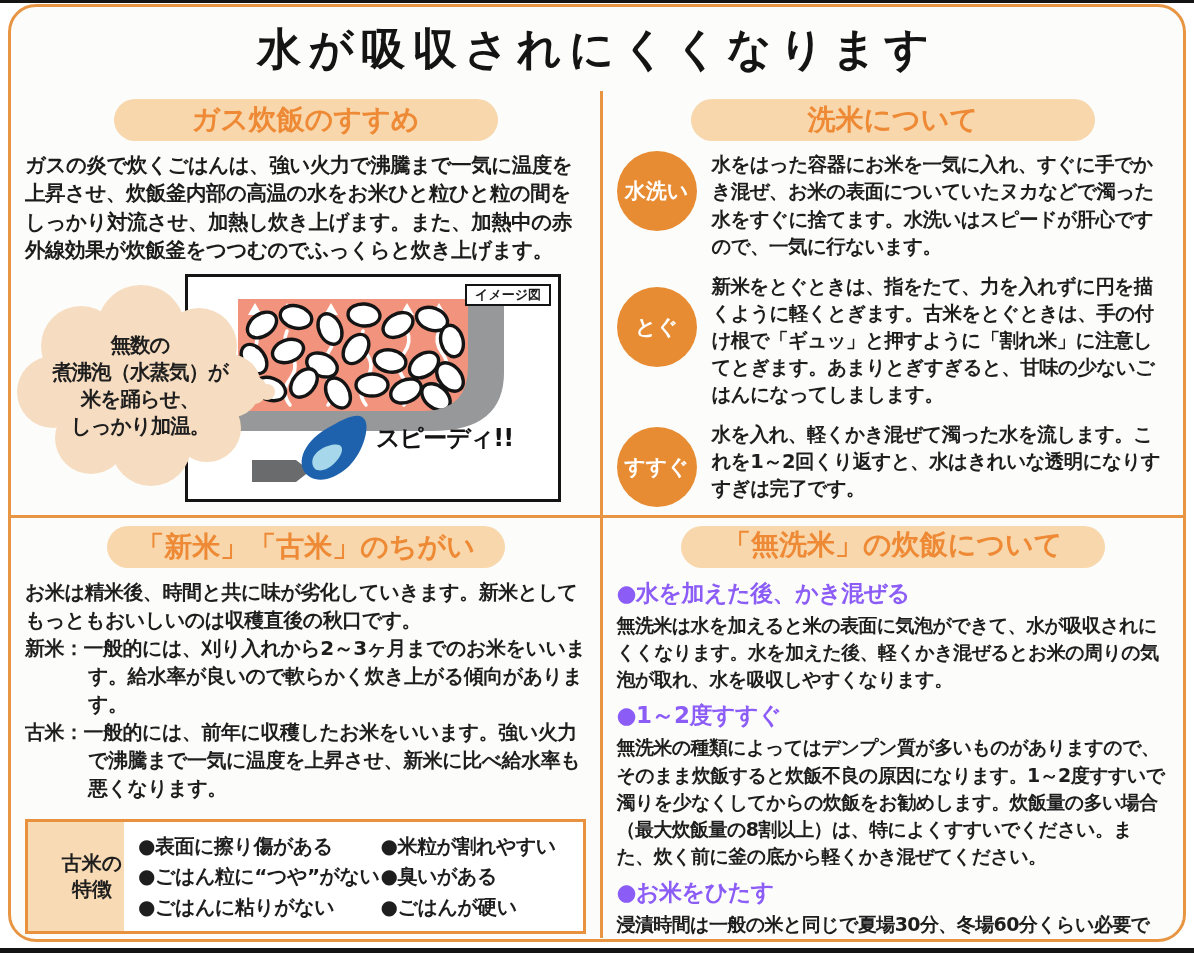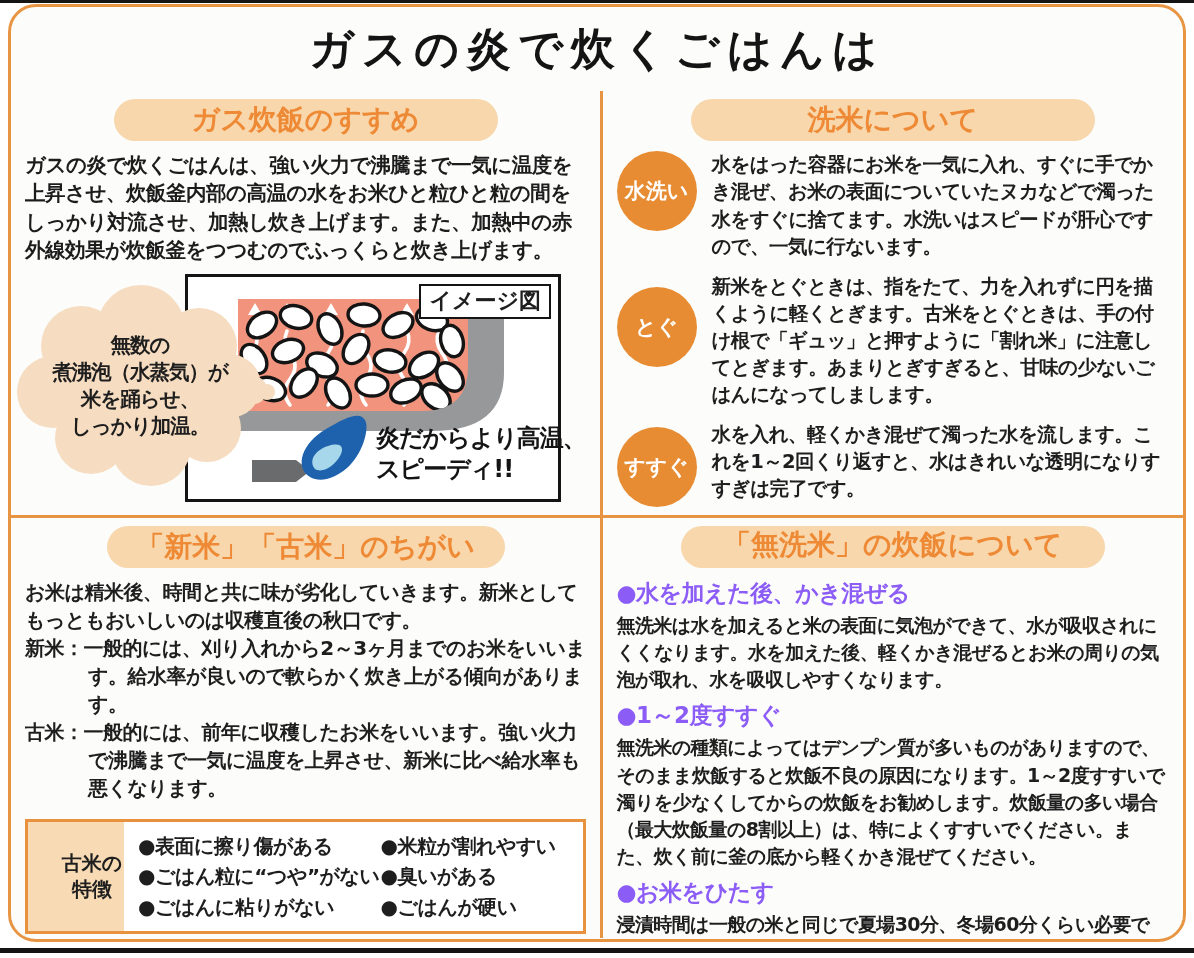--- a/index.html
+++ b/index.html
@@ -40,21 +40,21 @@
 
   
   .illo { position:relative; height:240px; margin-top:6px; }
   .illo-box {
     position:absolute; left:160px; top:4px; width:376px; height:228px;
     border:3px solid #141414; background:#ffffff;
   }
   .illo-box svg { position:absolute; left:0; top:0; }
   .img-label {
     position:absolute; top:7px; right:7px; border:2px solid #141414; background:#fff;
-    font-size:22px; font-weight:bold; padding:0 8px; line-height:1.4;
+    font-size:13px; font-weight:bold; padding:0 8px; line-height:1.4;
   }
   .flame-caption {
     position:absolute; left:188px; top:146px; font-size:24px; font-weight:bold;
     line-height:1.3; letter-spacing:-1px; color:#141414; white-space:nowrap;
   }
   .cloud { position:absolute; left:-4px; top:14px; width:252px; height:210px; z-index:2; }
   .cloud svg { position:absolute; left:0; top:0; overflow:visible; }
   .cloud-text {
     position:absolute; left:0; top:0; width:238px; height:205px;
     display:flex; flex-direction:column; align-items:center; justify-content:center;
@@ -92,21 +92,21 @@
   .sub-para { font-size:19px; font-weight:600; line-height:1.43; letter-spacing:-0.6px; }
 </style>
 </head>
 <body>
 
 <div class="edge-bar top"></div>
 <div class="edge-bar bottom"></div>
 
 <div class="frame">
 
-  <div class="page-title">ガスの炎で炊くごはんは</div>
+  <div class="page-title">水が吸収されにくくなります</div>
 
   <div class="grid">
 
     <div class="cell">
       <div class="pill w1">ガス炊飯のすすめ</div>
       <div class="body-text">ガスの炎で炊くごはんは、強い火力で沸騰まで一気に温度を上昇させ、炊飯釜内部の高温の水をお米ひと粒ひと粒の間をしっかり対流させ、加熱し炊き上げます。また、加熱中の赤外線効果が炊飯釜をつつむのでふっくらと炊き上げます。</div>
 
       <div class="illo">
         <div class="illo-box">
           <svg width="370" height="222" viewBox="0 0 370 222">
@@ -157,21 +157,20 @@
 
             <polygon points="64,183 108,183 122,194 108,205 64,205" fill="#6A6B6D"></polygon>
 
             <g>
               <path d="M122 200 C106 190 114 166 138 152 C158 140 172 134 177 143 C182 152 174 178 159 191 C146 202 132 206 122 200 Z" fill="#1E62AE"></path>
               <path d="M127 192 C120 184 127 173 140 169 C153 165 157 170 152 179 C147 188 135 197 127 192 Z" fill="#A6D7EA"></path>
             </g>
           </svg>
           <div class="img-label">イメージ図</div>
           <div class="flame-caption">
-            <div>炎だからより高温、</div>
             <div>スピーディ!!</div>
           </div>
         </div>
 
         <div class="cloud">
           <svg width="252" height="210" viewBox="0 0 252 210">
             <g fill="#F6DCC0">
               <ellipse cx="118" cy="102" rx="80" ry="56"></ellipse>
               <circle cx="60" cy="62" r="40"></circle>
               <circle cx="120" cy="45" r="44"></circle>

